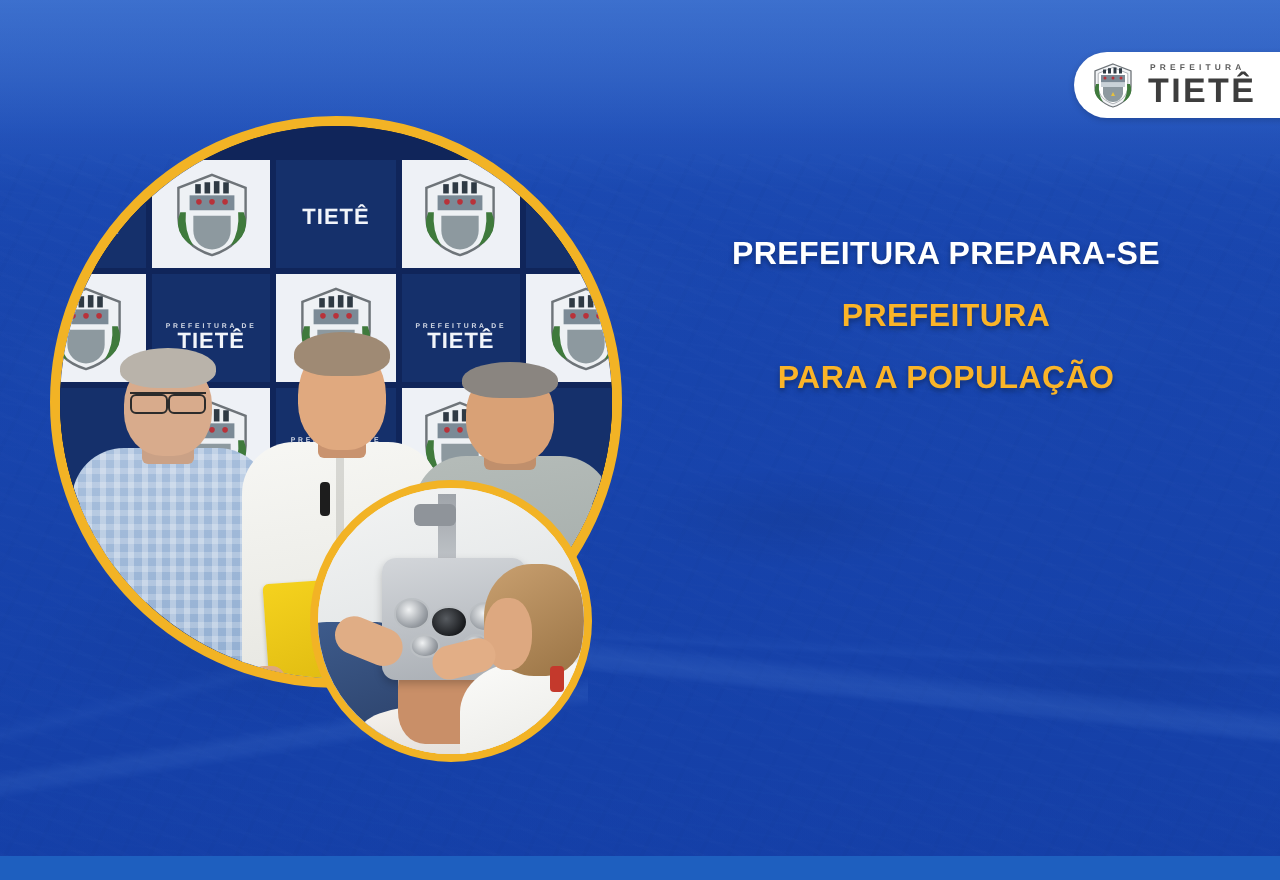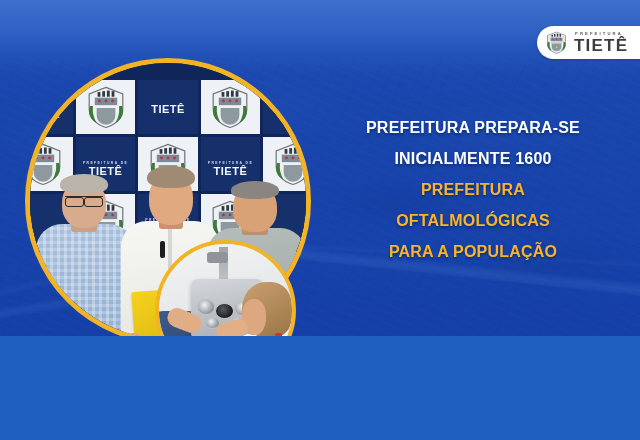--- a/index.html
+++ b/index.html
@@ -5,21 +5,21 @@
   * { margin:0; padding:0; box-sizing:border-box; }
   html,body { width:640px; height:440px; overflow:hidden; }
   body {
     font-family:"Liberation Sans", sans-serif;
     background:#1e5fbf;
     position:relative;
   }
 
   .stage {
     position:absolute; inset:0;
-    width:640px; height:336px;
+    width:640px; height:428px;
     overflow:hidden;
   }
 
   
   .bg-photo {
     position:absolute; inset:0;
     background:
       
       linear-gradient(180deg,#4a7fd4 0%, #3f73cd 9%, #2f63c4 16%, #2a5fbf 22%, #2358b8 100%);
   }
@@ -616,19 +616,17 @@
       <div class="n-coat"></div>
       <div class="n-hair"></div>
       <div class="n-face"></div>
       <div class="n-badge"></div>
       <div class="n-arm"></div>
     </div>
   </div>
 
   <div class="headline">
     <div class="hl-line">PREFEITURA PREPARA-SE</div>
-    <div class="hl-line">INICIALMENTE 1600</div>
     <div class="hl-line accent">PREFEITURA</div>
-    <div class="hl-line accent">OFTALMOLÓGICAS</div>
     <div class="hl-line accent">PARA A POPULAÇÃO</div>
   </div>
 
 </div>
 
 </body></html>

